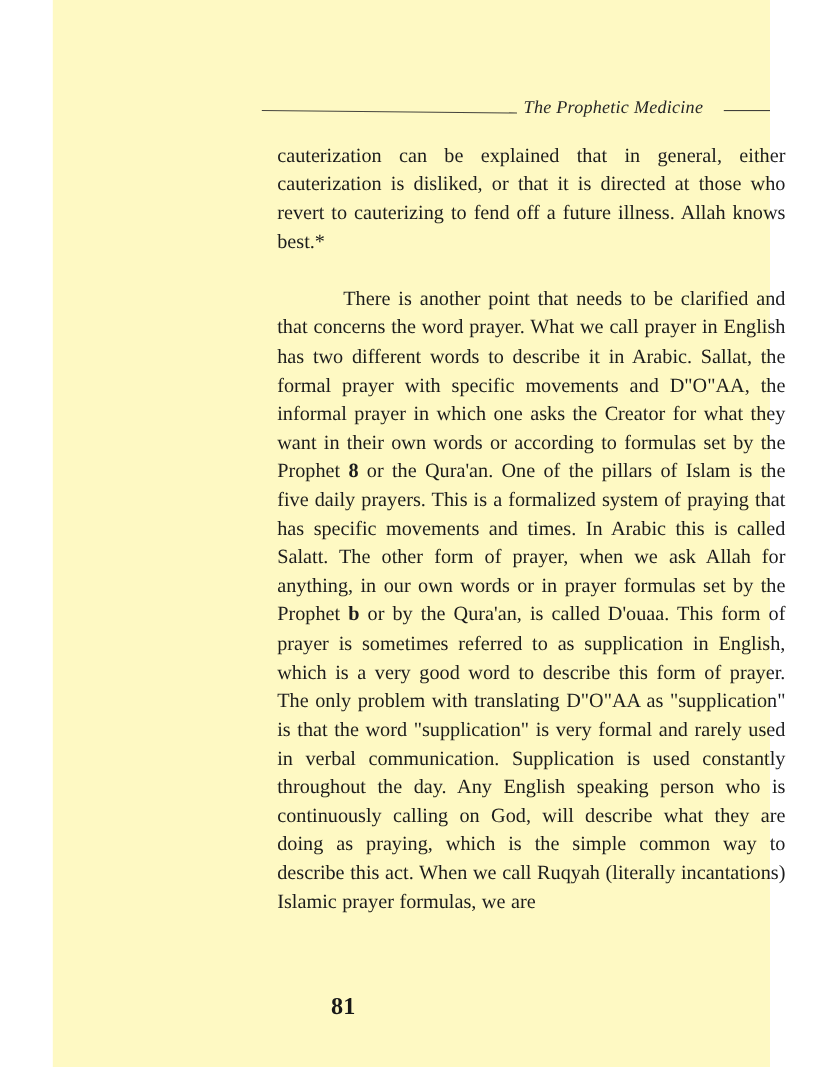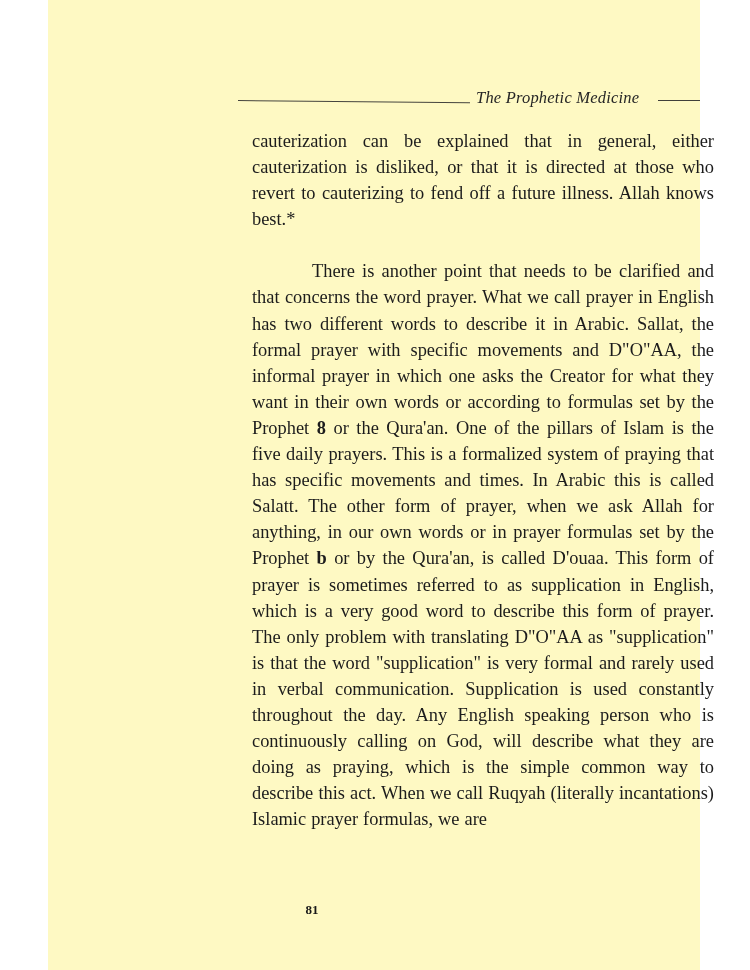--- a/index.html
+++ b/index.html
@@ -90,21 +90,21 @@
     font-weight: bold;
   }
 
   
   #folio {
     position: absolute;
     left: 0;
     top: 902px;
     width: 624px;
     text-align: center;
-    font-size: 13px;
+    font-size: 22px;
     font-weight: bold;
     color: #181818;
   }
 </style>
 </head>
 <body>
 
 <div id="page-sheet">
 
   <div id="running-header">

